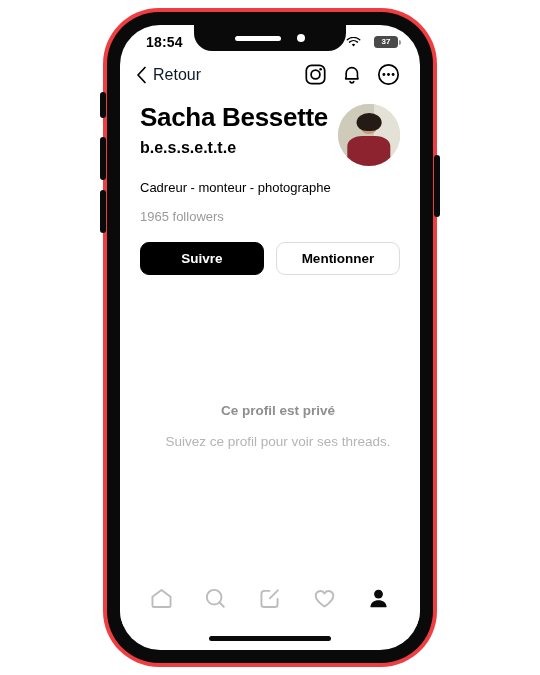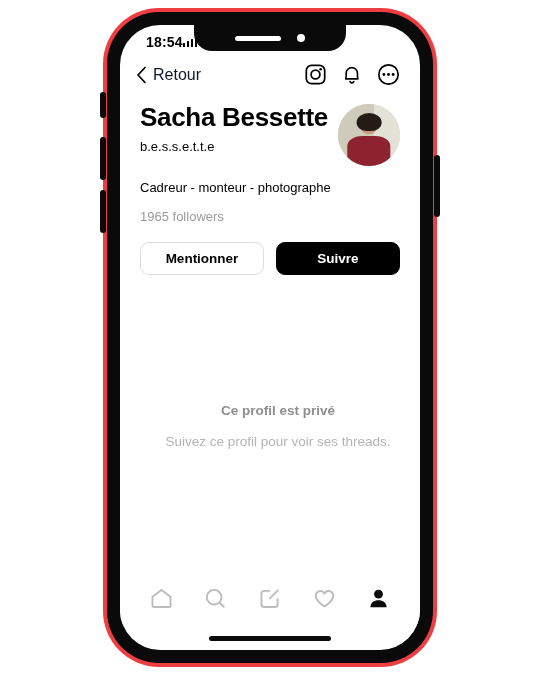--- a/index.html
+++ b/index.html
@@ -92,21 +92,21 @@
     border-radius: 50%;
     background: #ffffff;
   }
 
   
   .statusbar {
     position: relative;
     height: 30px;
     display: flex;
     align-items: center;
-    justify-content: flex-start;
+    justify-content: space-between;
     padding: 4px 22px 0 26px;
     box-sizing: border-box;
     z-index: 5;
   }
   .sb-time {
     font-size: 14px;
     font-weight: bold;
     color: #000;
     letter-spacing: .2px;
   }
@@ -194,23 +194,24 @@
     justify-content: space-between;
   }
   .p-name {
     font-size: 26px;
     font-weight: bold;
     color: #000;
     letter-spacing: -.3px;
     margin: 0 0 6px 0;
   }
   .p-handle {
-    font-size: 13px;
+    font-size: 16px;
     color: #000;
     margin: 0;
+    font-weight: bold;
   }
   .avatar {
     width: 62px;
     height: 62px;
     border-radius: 50%;
     overflow: hidden;
     flex: 0 0 auto;
     margin-top: 2px;
     background: #d9d5c6;
     position: relative;
@@ -421,22 +422,22 @@
           <div class="av-body"></div>
           <div class="av-face"></div>
           <div class="av-hair"></div>
         </div>
       </div>
       <p class="p-bio">Cadreur - monteur - photographe</p>
       <p class="p-followers">1965 followers</p>
     </div>
 
     <div class="actions">
+      <div class="btn btn-primary">Suivre</div>
       <div class="btn btn-secondary">Mentionner</div>
-      <div class="btn btn-primary">Suivre</div>
     </div>
 
     <div class="empty">
       <p class="empty-title">Ce profil est privé</p>
       <p class="empty-sub">Suivez ce profil pour voir ses threads.</p>
     </div>
 
     <div class="tabbar">
       <div class="tab">
         <svg width="25" height="25" viewBox="0 0 26 26">

